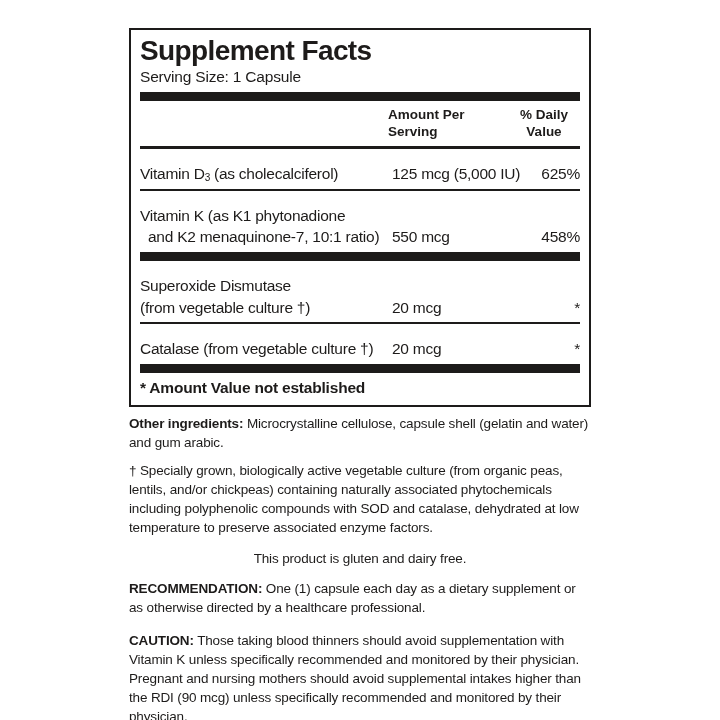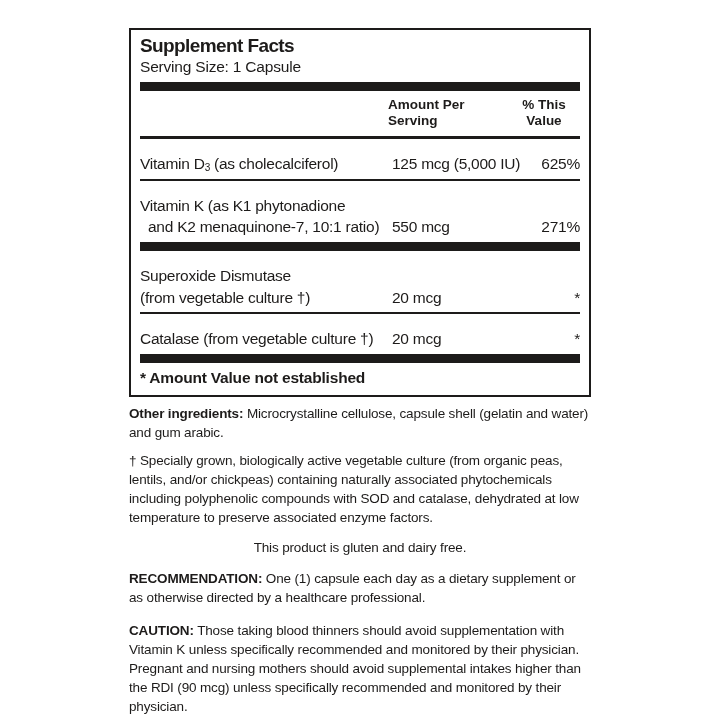--- a/index.html
+++ b/index.html
@@ -15,21 +15,21 @@
     padding-top: 28px;
   }
 
   
   .sf-box {
     border: 2px solid #1d1b1a;
     padding: 5px 9px 5px;
     background: #fff;
   }
   .sf-title {
-    font-size: 19px;
+    font-size: 28px;
     font-weight: bold;
     letter-spacing: -0.6px;
     line-height: 1.12;
   }
   .sf-serving {
     font-size: 15.5px;
     letter-spacing: -0.2px;
     margin: 2px 0 6px;
   }
   .bar-thick { height: 9px; background: #1d1b1a; }
@@ -95,21 +95,21 @@
 
     <div class="bar-thick"></div>
 
     <div class="sf-header">
       <div class="hdr-spacer"></div>
       <div class="hdr-amount">
         <span class="line" style="display:block">Amount Per</span>
         <span class="line" style="display:block">Serving</span>
       </div>
       <div class="hdr-dv">
-        <span class="line" style="display:block">% This</span>
+        <span class="line" style="display:block">% Daily</span>
         <span class="line" style="display:block">Value</span>
       </div>
     </div>
 
     <div class="rule-med"></div>
 
     <div class="sf-row">
       <div class="sf-name">
         <span>Vitamin D</span><sub class="sf-sub">3</sub><span> (as cholecalciferol)</span>
       </div>
@@ -118,21 +118,21 @@
     </div>
 
     <div class="rule-thin"></div>
 
     <div class="sf-row">
       <div class="sf-name">
         <span class="line">Vitamin K (as K1 phytonadione</span>
         <span class="line indent">and K2 menaquinone-7, 10:1 ratio)</span>
       </div>
       <div class="sf-amt">550 mcg</div>
-      <div class="sf-dv">271%</div>
+      <div class="sf-dv">458%</div>
     </div>
 
     <div class="bar-thick"></div>
 
     <div class="sf-row">
       <div class="sf-name">
         <span class="line">Superoxide Dismutase</span>
         <span class="line">(from vegetable culture †)</span>
       </div>
       <div class="sf-amt">20 mcg</div>

